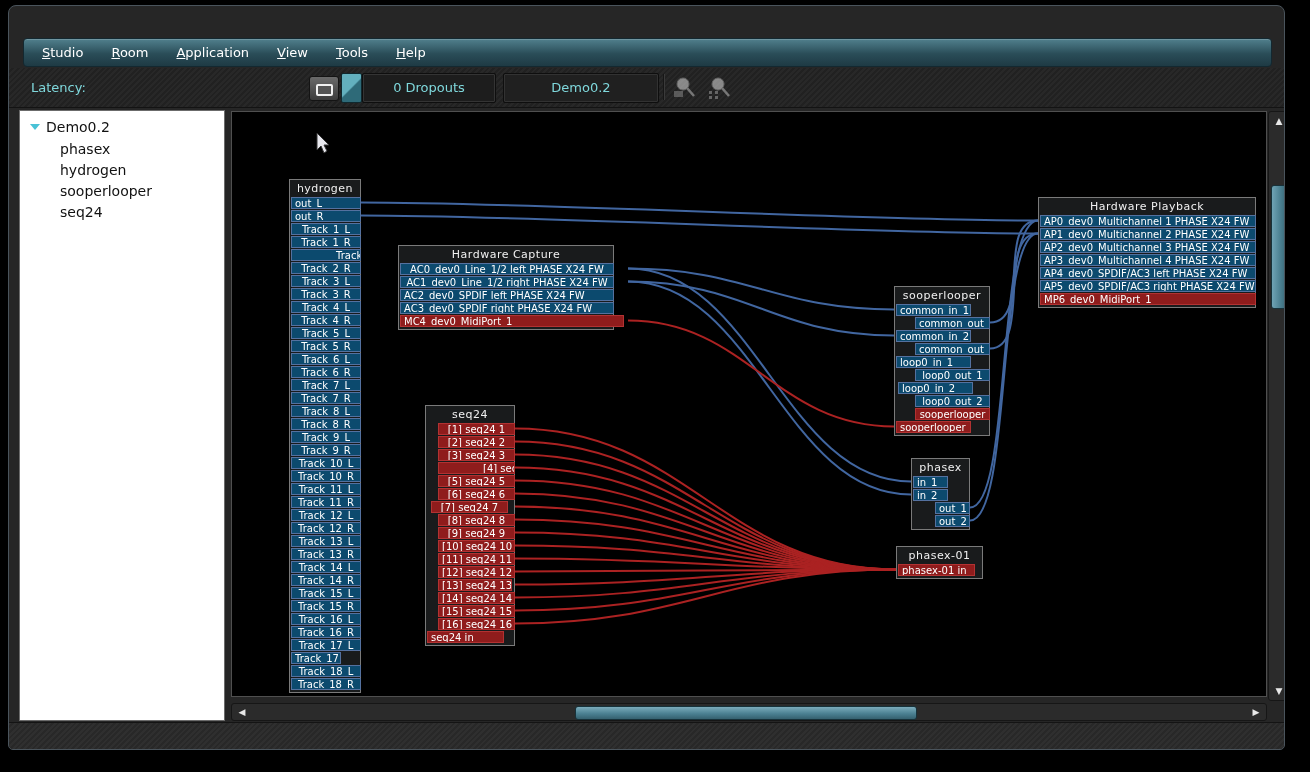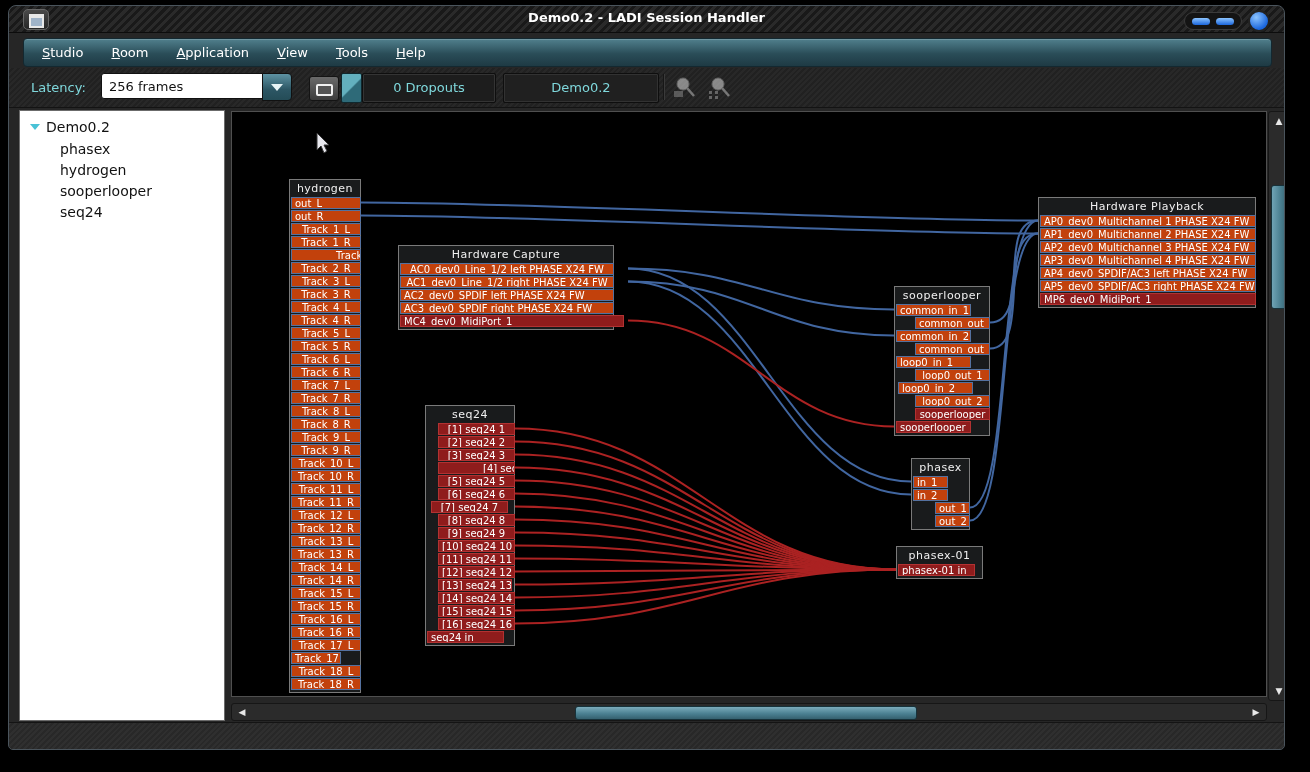--- a/index.html
+++ b/index.html
@@ -60,21 +60,21 @@
   
   #canvas-frame{position:absolute;left:222px;top:105px;width:1036px;height:586px;border:1px solid #4f4f4f;
     background:#000;box-sizing:border-box;overflow:hidden;}
   #edges{position:absolute;left:0;top:0;z-index:1;}
   #nodes{position:absolute;left:0;top:0;width:100%;height:100%;z-index:2;}
   .node{position:absolute;background:#191b1c;border:1px solid #7a7a7a;box-sizing:border-box;padding:0 1px 1px 1px;}
   .node-title{height:17px;line-height:17px;text-align:center;color:#f0f0f0;font-size:11px;letter-spacing:.5px;
     white-space:nowrap;overflow:hidden;}
   .port{height:12px;line-height:11px;margin-bottom:1px;font-size:10px;color:#fff;border:1px solid;
     box-sizing:border-box;white-space:nowrap;overflow:hidden;text-align:center;padding:0 3px;}
-  .port.audio{background:#c2410c;border-color:#54719f;}
+  .port.audio{background:#0c4a6e;border-color:#54719f;}
   .port.midi{background:#8f1c1c;border-color:#b23232;}
   .port.ta-left{text-align:left;}
   #cursor{position:absolute;z-index:5;}
   
   #vscroll{position:absolute;left:1259px;top:105px;width:22px;height:590px;background:#2b2b2b;
     border:1px solid #161616;box-sizing:border-box;border-radius:3px;}
   #vscroll .arrow{position:absolute;left:0;width:20px;height:18px;text-align:center;color:#e8e8e8;font-size:9px;line-height:18px;}
   #vthumb{position:absolute;left:2px;top:73px;width:16px;height:122px;border-radius:3px;border:1px solid #17323a;
     background:linear-gradient(90deg,#6fa3b5,#497e8f 55%,#35616f);}
   #hscroll{position:absolute;left:222px;top:697px;width:1036px;height:18px;background:#2b2b2b;
@@ -85,51 +85,32 @@
   
   #statusbar{position:absolute;left:0;top:716px;width:100%;height:27px;
     background:repeating-linear-gradient(135deg,#2f2f2f 0 2px,#282828 2px 4px);
     border-top:1px solid #141414;border-radius:0 0 5px 5px;}
 </style>
 </head>
 <body>
 
 <div id="window">
 
-  <div id="titlebar">
-    <div id="app-icon">
-        <div class="glyph"></div>
-      </div>
-    <div id="title-text">Demo0.2 - LADI Session Handler</div>
-    <div id="win-buttons">
-      <div class="pill-group">
-        <div class="pill"></div>
-        <div class="pill"></div>
-      </div>
-      <div class="circle-btn"></div>
-    </div>
-  </div>
 
   <div id="menubar">
       <div class="menu-item"><span class="u">S</span>tudio</div>
       <div class="menu-item"><span class="u">R</span>oom</div>
       <div class="menu-item"><span class="u">A</span>pplication</div>
       <div class="menu-item"><span class="u">V</span>iew</div>
       <div class="menu-item"><span class="u">T</span>ools</div>
       <div class="menu-item"><span class="u">H</span>elp</div>
     </div>
 
   <div id="toolbar">
     <span id="latency-label">Latency:</span>
-    <div id="latency-combo">
-      <div id="latency-field">256 frames</div>
-      <div id="latency-drop">
-          <div class="chev"></div>
-        </div>
-    </div>
     <div id="led-button">
         <div class="scr"></div>
       </div>
     <div id="xrun-led"></div>
     <div id="dropouts-panel">0 Dropouts</div>
     <div id="session-panel">Demo0.2</div>
     <div class="tool-sep" style="left:654px"></div>
     <svg class="zoom-btn" style="left:660px" width="30" height="26">
       <circle cx="14" cy="9" r="6" fill="#ddd" stroke="#999"></circle>
         <line x1="18" y1="13" x2="25" y2="21" stroke="#bbb" stroke-width="2.5"></line>

